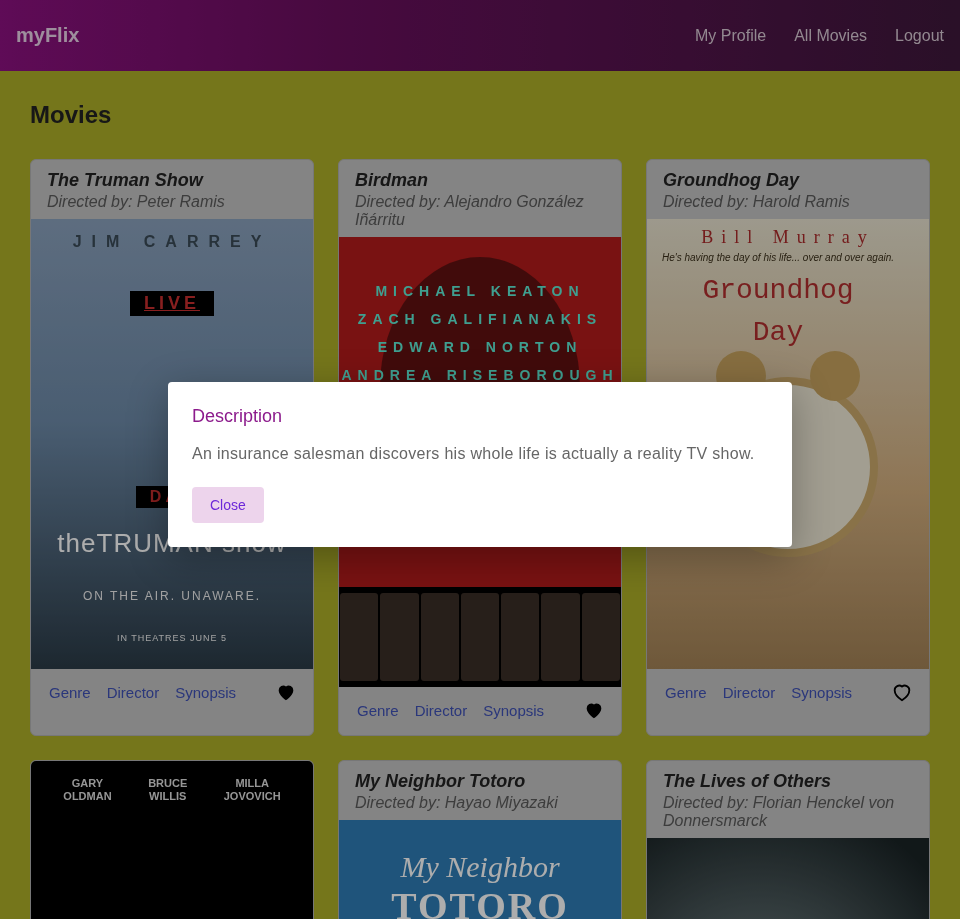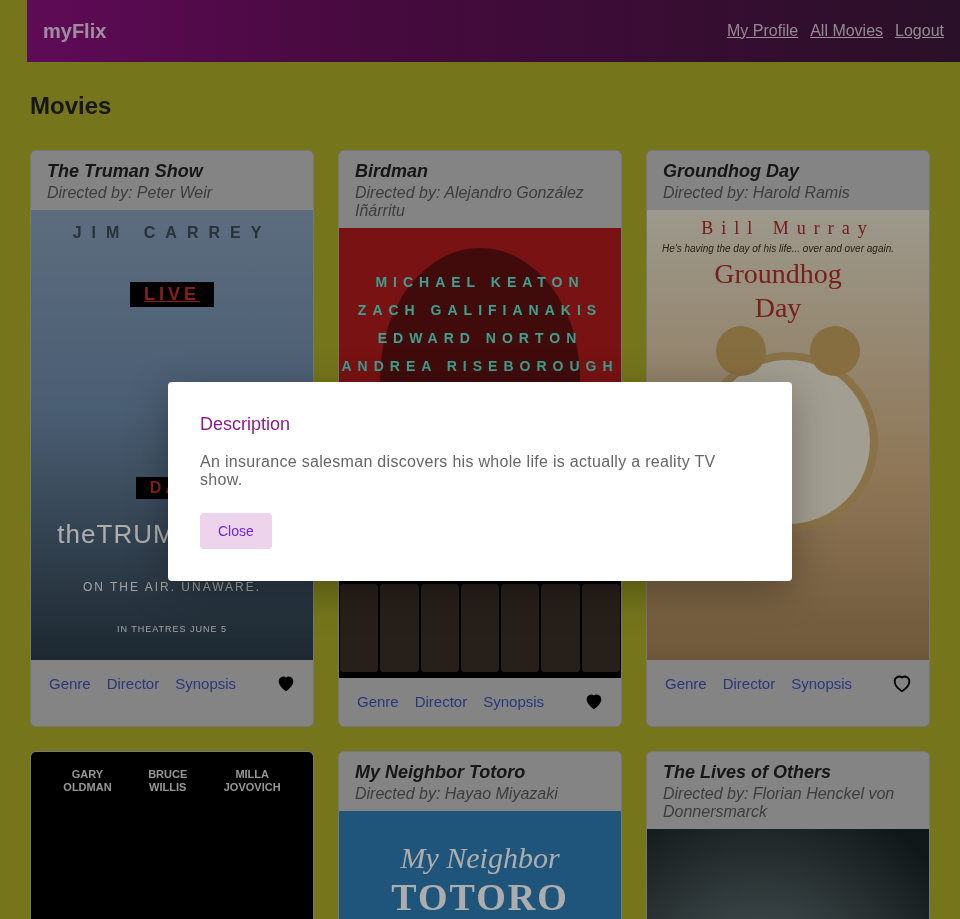--- a/index.html
+++ b/index.html
@@ -7,34 +7,33 @@
   body {
     font-family: Arial, Helvetica, sans-serif;
     background: #adae29;
     width: 960px;
     min-height: 919px;
     position: relative;
     overflow: hidden;
   }
   
   .navbar {
-    height: 62px;
+    height: 71px;
     background: linear-gradient(90deg, #8c1180 0%, #6a0f5e 35%, #3e183b 100%);
     display: flex;
     align-items: center;
     padding: 8px 16px;
     color: #e7d3e6;
-    margin-left: 27px;
   }
   .brand {
     font-size: 20px;
     font-weight: bold;
     color: #e9d1e7;
   }
-  .nav-links { margin-left: auto; display: flex; gap: 12px; text-decoration: underline; }
+  .nav-links { margin-left: auto; display: flex; gap: 28px; }
   .nav-links a {
     color: #d8c9d4;
     font-size: 16px;
     text-decoration: none;
     cursor: pointer;
   }
   
   .page { padding: 30px; }
   .page-title { font-size: 24px; font-weight: bold; color: #222; margin-bottom: 30px; }
   .grid { display: grid; grid-template-columns: repeat(3, 1fr); gap: 24px; }
@@ -87,21 +86,21 @@
     opacity:.6;
   }
   .birdman .strip {
     position:absolute; bottom:0; height:100px; width:100%; background:#000;
     display:flex;
   }
   .birdman .strip div{ flex:1; background:#3a2f27; margin:6px 1px; border-radius:3px;}
   .groundhog { background: linear-gradient(#e7e2cf 0%, #d2ae7e 60%, #a38256 100%); }
   .groundhog .bill { color:#ab2a2a; font-size:18px; letter-spacing:8px; padding-top:8px; font-family:'Times New Roman',serif;}
   .groundhog .tag2 { color:#3a2f1a; font-size:10px; font-style:italic; margin-top:4px; text-align:right; padding-right:20px;}
-  .groundhog .gtitle { color:#b12e2e; font-size:28px; font-family:Liberation Serif, serif; text-align:right; padding-right:20px; line-height:1; margin-top:6px;}
+  .groundhog .gtitle { color:#b12e2e; font-size:28px; font-family:Liberation Mono, monospace; text-align:right; padding-right:20px; line-height:1; margin-top:14px;}
   .groundhog .clock {
     width:180px; height:180px; border-radius:50%; background:#efe9d6; border:8px solid #caa96a;
     margin-top:30px; position:relative;
   }
   .groundhog .bell{ position:absolute; width:50px; height:50px; border-radius:50%; background:#c7a35f; top:-34px;}
   .groundhog .bell.l{ left:10px;} .groundhog .bell.r{ right:10px;}
   .fifth { background:#000; }
   .fifth .names5{ padding-top:16px; color:#ddd; font-size:11px; display:flex; justify-content:space-around; width:90%;}
   .fifth .names5 span{ display:flex; flex-direction:column; align-items:center; line-height:1.2;}
   .totoro { background:#2e7db5; color:#fff;}
@@ -112,21 +111,21 @@
   .overlay {
     position: absolute; inset:0;
     background: rgba(0,0,0,0.32);
   }
   .dialog {
     position: absolute;
     left: 168px; top: 382px;
     width: 624px;
     background: #fff;
     border-radius: 4px;
-    padding: 32px;
+    padding: 24px;
     box-shadow: 0 10px 40px rgba(0,0,0,.3);
   }
   .dialog h2 { color:#8c1b8c; font-size:18px; font-weight:500; margin-bottom:18px;}
   .dialog p { color:#666; font-size:16px; margin-bottom:24px; letter-spacing:.3px;}
   .dialog button {
     background:#edd4ec; border:none; border-radius:4px;
     padding:10px 18px; font-size:14px; color:#6d28d9; cursor:pointer;
   }
 </style>
 </head>
@@ -142,21 +141,21 @@
 </div>
 
 <div class="page">
   <h1 class="page-title">Movies</h1>
 
   <div class="grid">
 
     <div class="card">
       <div class="card-head">
         <div class="card-title">The Truman Show</div>
-        <div class="card-sub">Directed by: Peter Weir</div>
+        <div class="card-sub">Directed by: Peter Ramis</div>
       </div>
       <div class="poster truman">
         <div class="top">JIM CARREY</div>
         <div class="live">LIVE</div>
         <div class="day">DAY</div>
         <div class="logo">theTRUMAN show</div>
         <div class="tag">ON THE AIR. UNAWARE.</div>
         <div class="tag" style="font-size:9px; letter-spacing:1px;">IN THEATRES JUNE 5</div>
       </div>
       <div class="card-foot">

